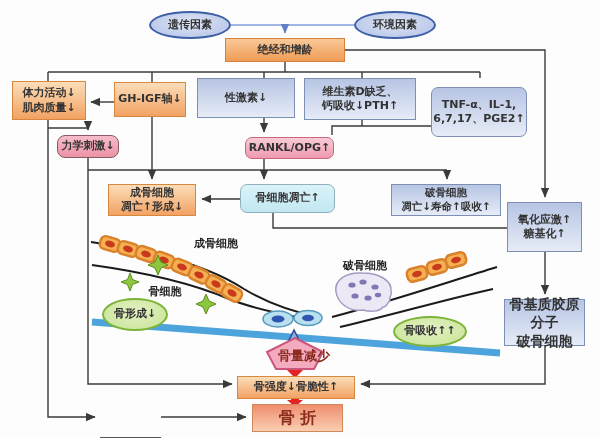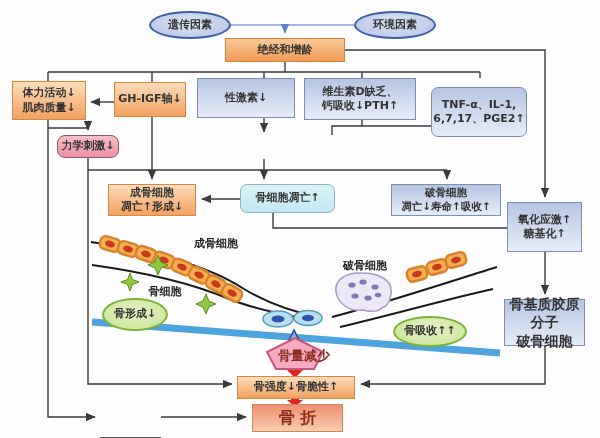--- a/index.html
+++ b/index.html
@@ -197,20 +197,23 @@
     <span>钙吸收↓PTH↑</span>
   </div>
   <div class="node blue" style="left:431px;top:87px;width:96px;height:50px;border-radius:7px;">
     <span>TNF-α、IL-1,</span>
     <span>6,7,17、PGE2↑</span>
   </div>
 
   <div class="node pink-sq" style="left:57px;top:135px;width:62px;height:23px;">
     <span>力学刺激↓</span>
   </div>
+  <div class="node pink" style="left:245px;top:137px;width:89px;height:22px;">
+    <span>RANKL/OPG↑</span>
+  </div>
 
   <div class="node orange" style="left:108px;top:184px;width:88px;height:32px;">
     <span>成骨细胞</span>
     <span>凋亡↑形成↓</span>
   </div>
   <div class="node cyan" style="left:240px;top:184px;width:95px;height:29px;border-radius:7px;">
     <span>骨细胞凋亡↑</span>
   </div>
   <div class="node blue" style="left:391px;top:184px;width:110px;height:32px;font-size:10.5px;">
     <span>破骨细胞</span>

